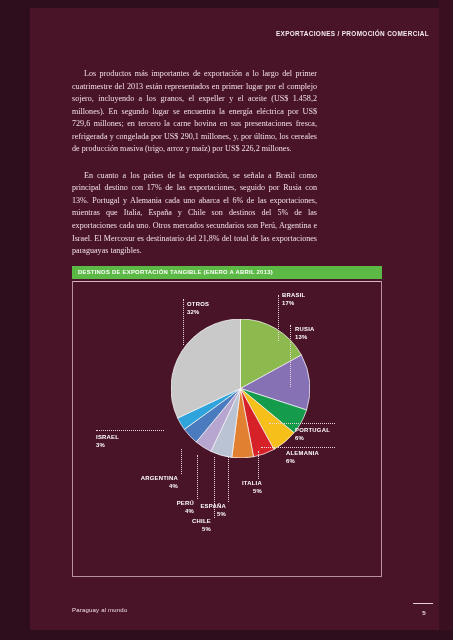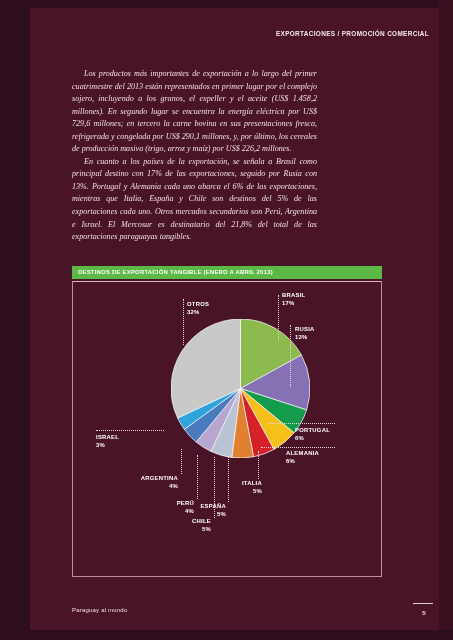--- a/index.html
+++ b/index.html
@@ -40,22 +40,22 @@
   }
 
   .body-copy {
     position: absolute; left: 72px; top: 68px; width: 245px;
     color: #f0dfe4;
     font-family: "Liberation Serif", serif;
     font-size: 8.1px;
     line-height: 12.55px;
     text-align: justify;
   }
-  .body-copy p { text-indent: 12px; font-style: italic; }
-  .body-copy p + p { margin-top: 0; }
+  .body-copy p { text-indent: 12px; }
+  .body-copy p + p { margin-top: 14px; }
 
   .banner-wrap {
     position: absolute; left: 72px; top: 266px; width: 310px;
   }
   .banner {
     background: #5cb946;
     height: 12.5px;
     display: flex; align-items: center;
     padding-left: 6px;
   }

